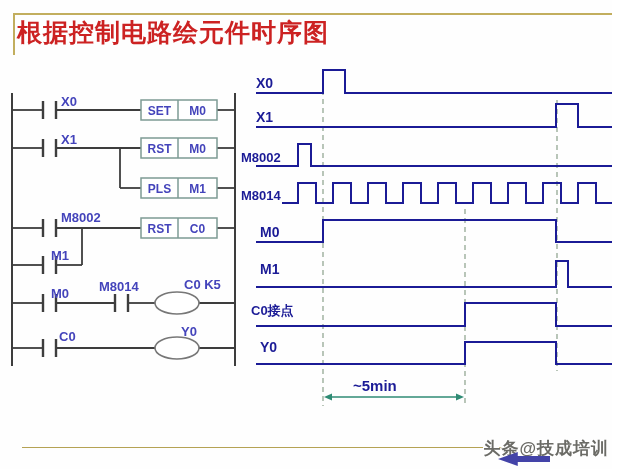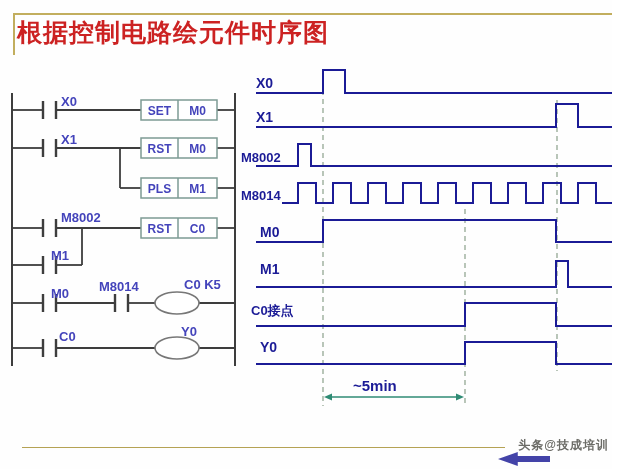--- a/index.html
+++ b/index.html
@@ -5,21 +5,21 @@
   html,body{margin:0;padding:0;background:#ffffff;}
   .stage{position:relative;width:612px;height:469px;background:#fefefe;overflow:hidden;
          font-family:"Liberation Sans",sans-serif;}
   .gold{position:absolute;background:#c2ae5e;}
   .gold-top{left:13px;top:13px;width:604px;height:2px;}
   .gold-left{left:13px;top:13px;width:2px;height:42px;}
   .gold-bottom{left:22px;top:447px;width:483px;height:1px;background:#b5a254;}
   .title{position:absolute;left:17px;top:16px;font-size:25px;font-weight:bold;
          color:#cc2222;letter-spacing:1px;white-space:nowrap;}
   .diagram{position:absolute;left:0;top:0;}
-  .watermark{position:absolute;right:3px;top:437px;font-size:12px;font-weight:bold;
+  .watermark{position:absolute;right:3px;top:437px;font-size:17px;font-weight:bold;
              color:#6b6b66;letter-spacing:1px;white-space:nowrap;
              text-shadow:0 0 2px #ffffff,1px 1px 0 #ffffff,-1px -1px 0 #ffffff;}
   .wm-arrow{position:absolute;left:498px;top:452px;width:52px;height:14px;
             background:#4343a8;
             clip-path:polygon(0 50%,38% 0,38% 28%,100% 28%,100% 72%,38% 72%,38% 100%);
             filter:drop-shadow(0 0 1.5px #cc3333);}
 </style>
 </head>
 <body>
 

